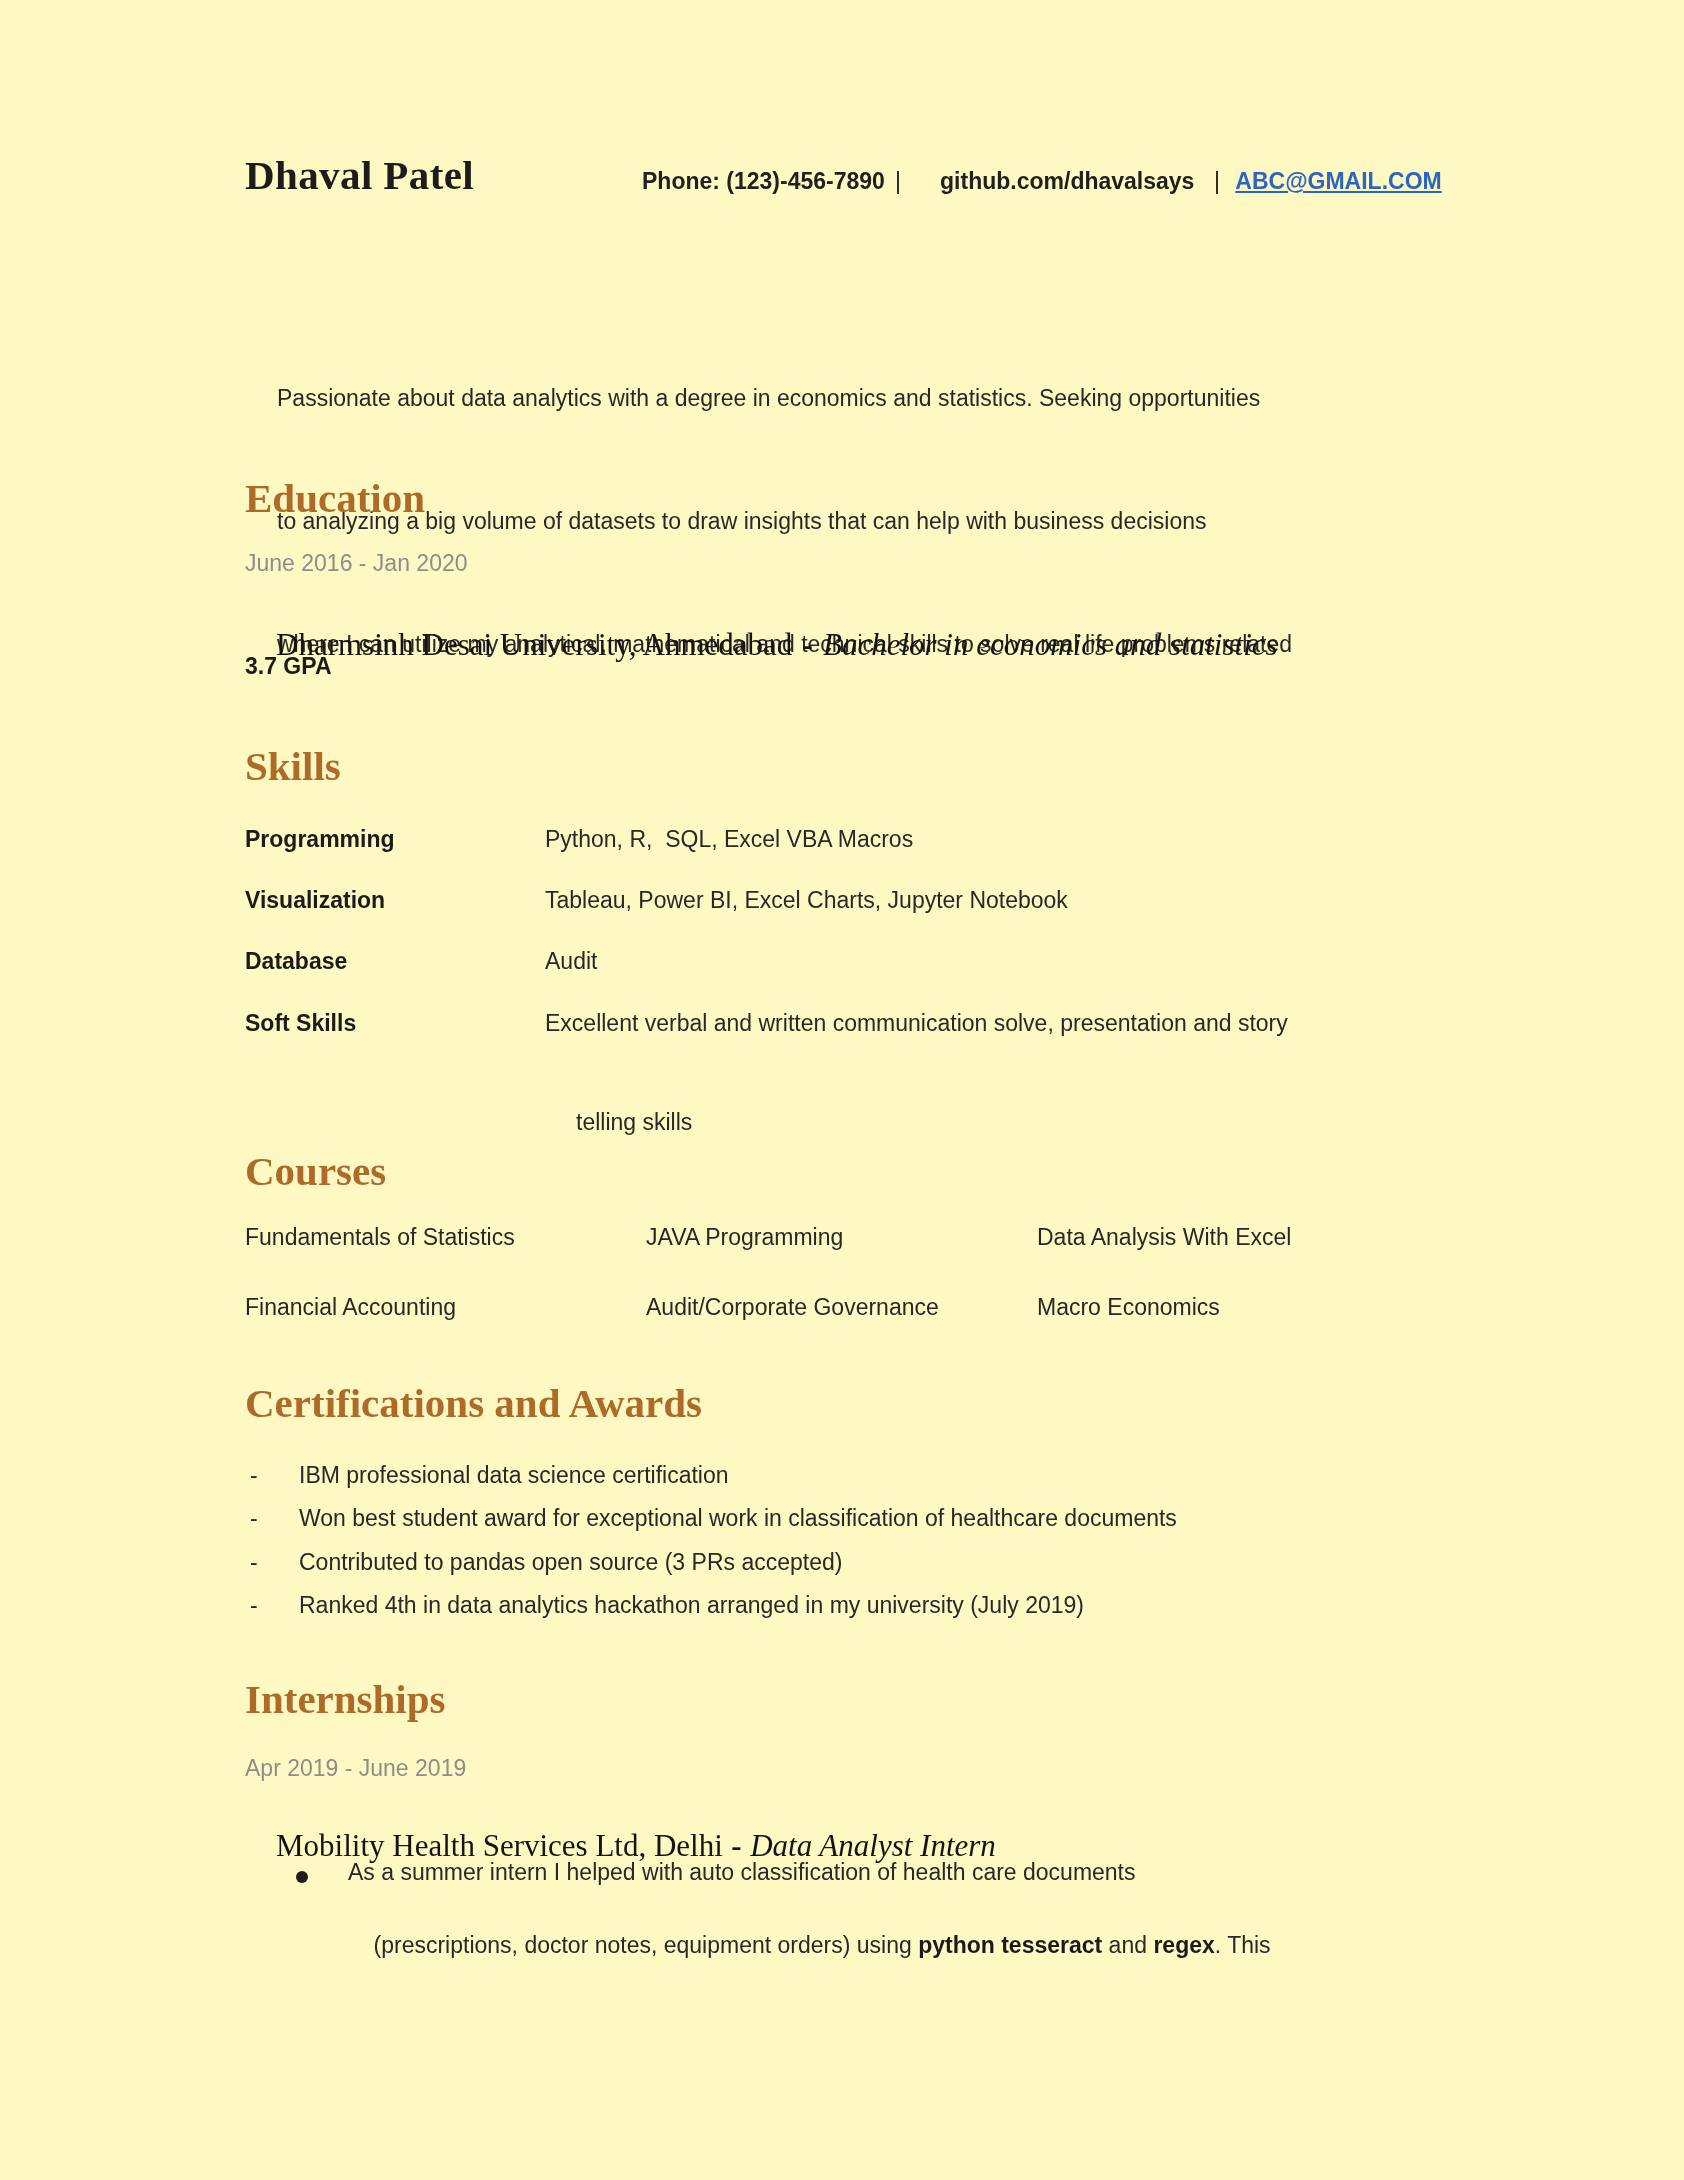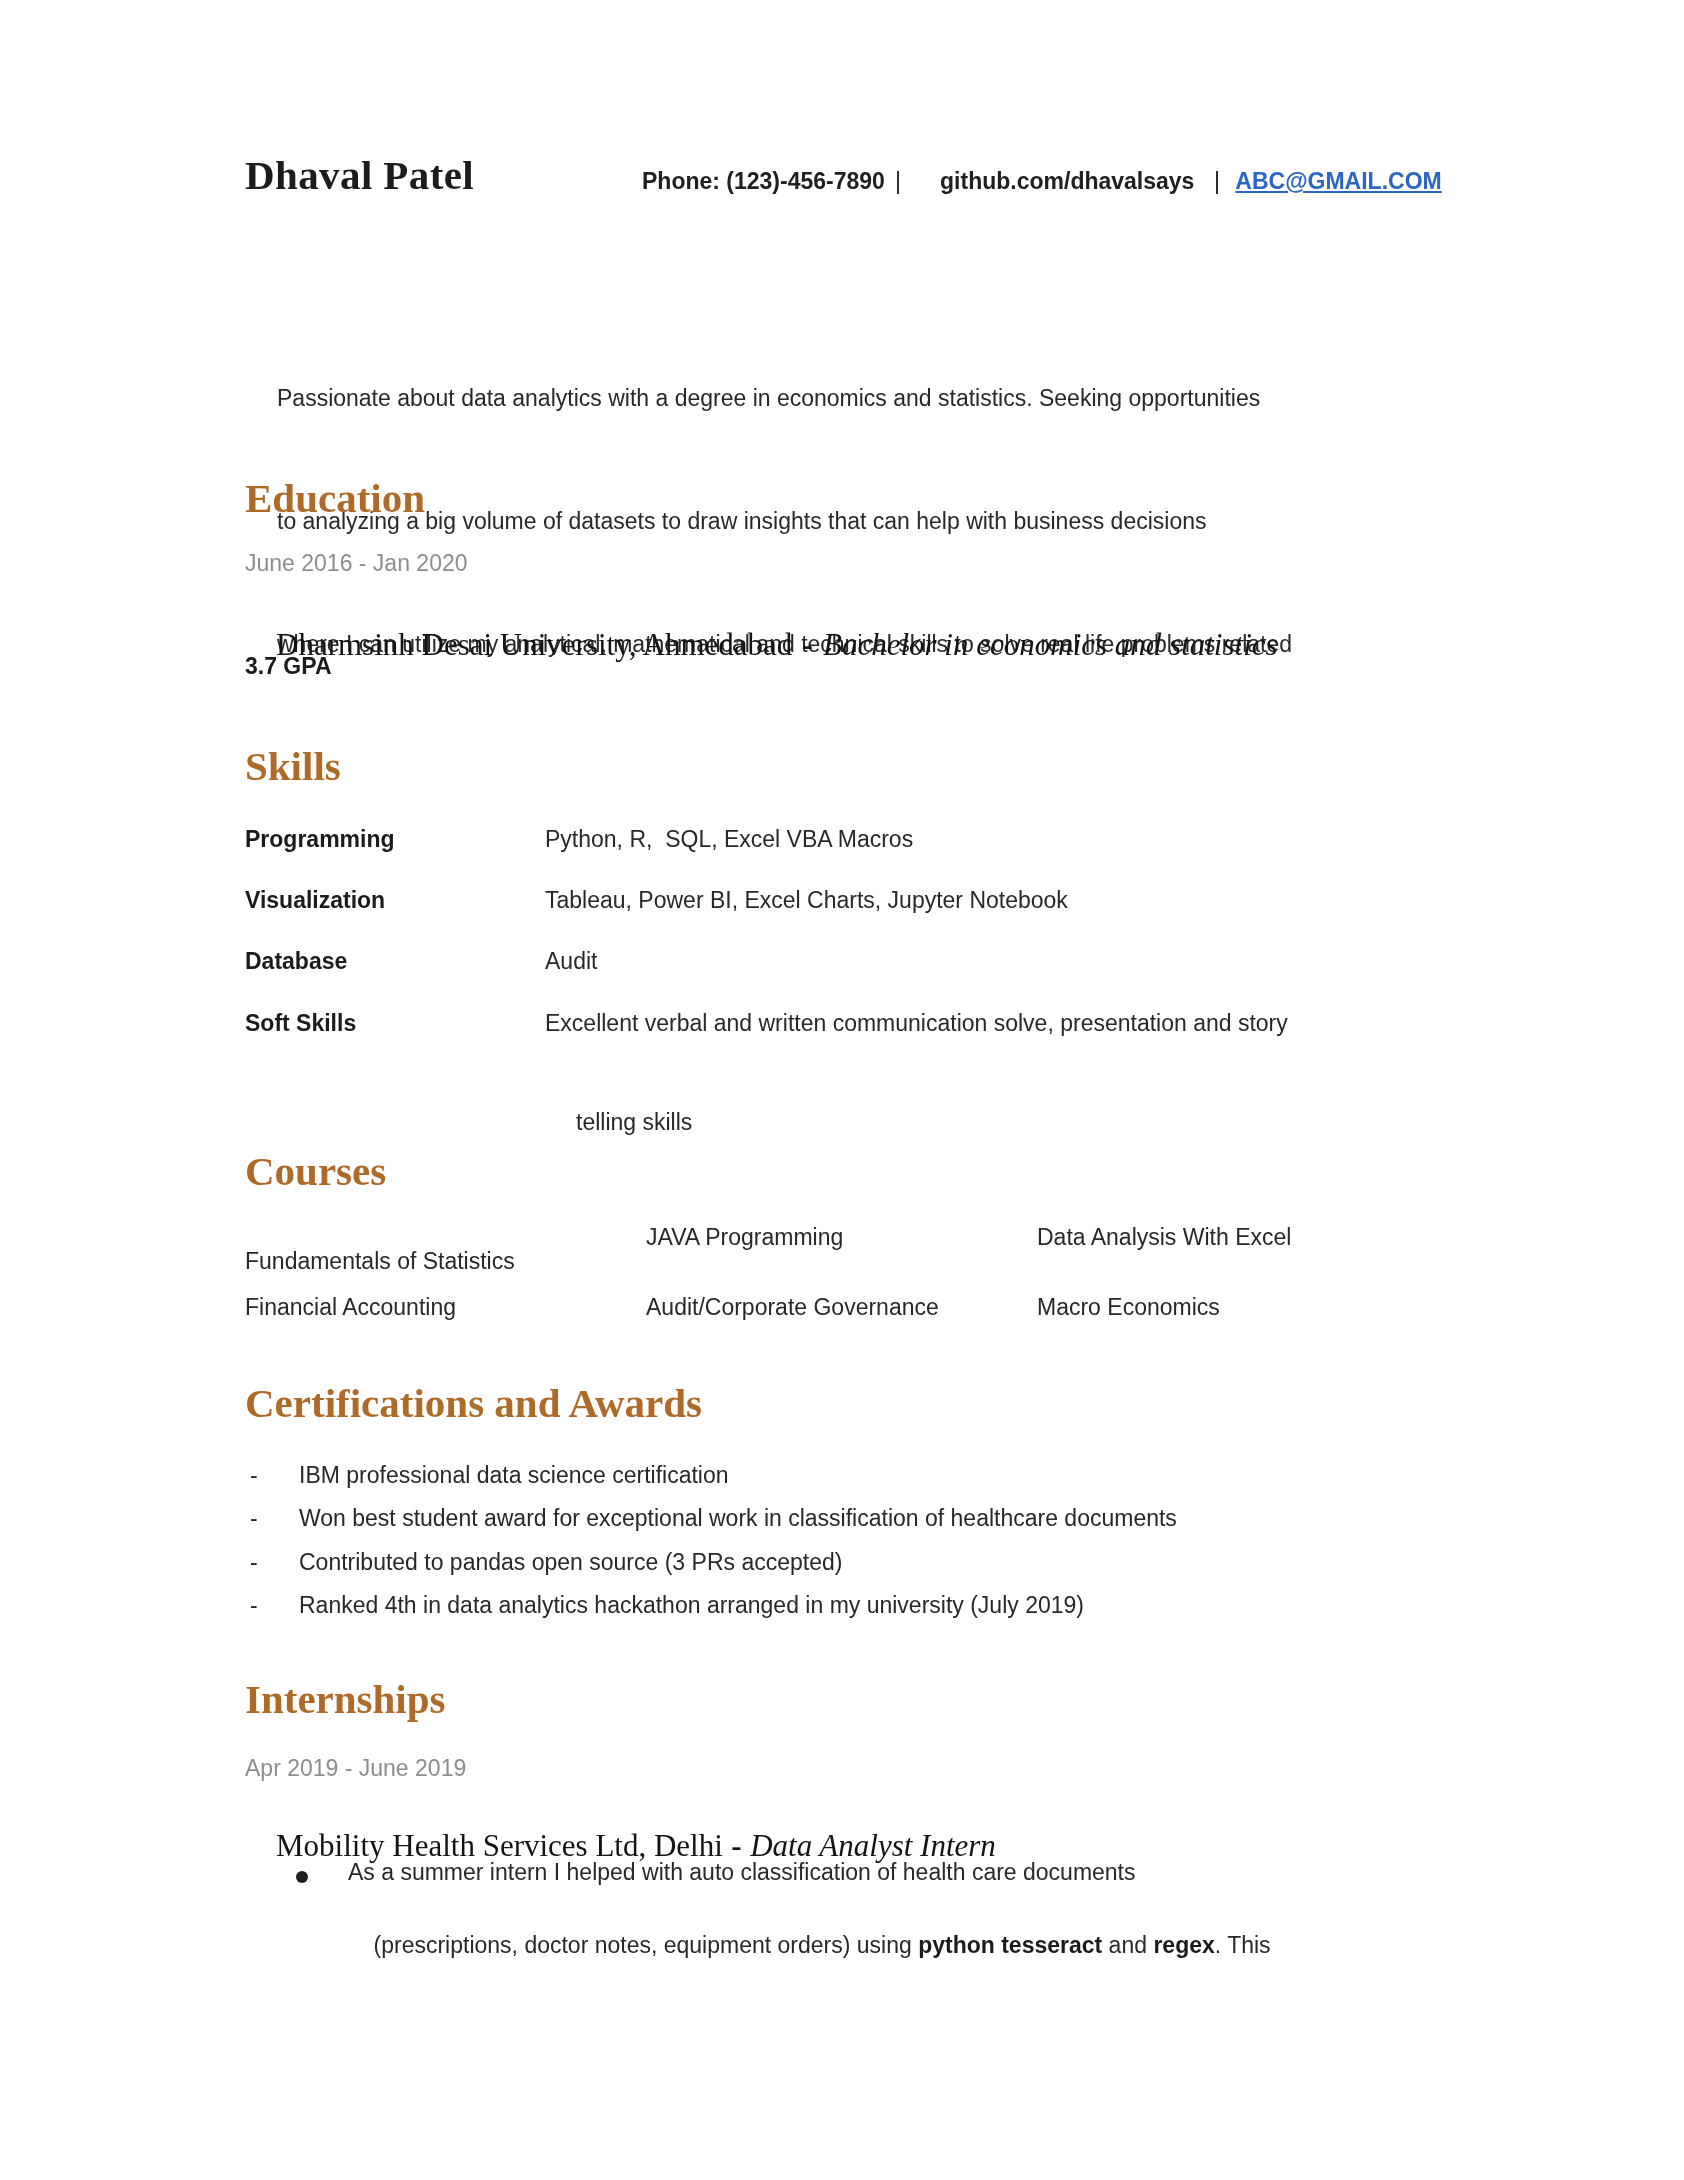--- a/index.html
+++ b/index.html
@@ -1,20 +1,20 @@
 <!DOCTYPE html>
 <html style="font-size:13.6px"><head>
 <meta charset="utf-8">
 <style>
   html,body{margin:0;padding:0;}
   body{background:#e8e8e8;}
   .page{
     position:relative;
     width:1685px;height:2181px;
-    background:#ffffff;
+    background:#fef9c3;
     overflow:hidden;
     font-family:"Liberation Sans",sans-serif;
     color:#282828;
   }
   .abs{position:absolute;white-space:pre;}
   
   .name{
     left:245px;top:151px;
     font-family:"Liberation Serif",serif;
     font-weight:700;font-size:41px;line-height:1.2;
@@ -103,21 +103,21 @@
 
   <div class="abs skill-label" style="top:947px;">Database</div>
   <div class="abs skill-value" style="top:947px;">Audit</div>
 
   <div class="abs skill-label" style="top:1009px;">Soft Skills</div>
   <div class="abs skill-value" style="top:1009px;">Excellent verbal and written communication solve, presentation and story</div>
   <div class="abs skill-value" style="top:1108px;margin-left:31px;">telling skills</div>
 
   <div class="abs heading" style="left:245px;top:1147px;">Courses</div>
 
-  <div class="abs course" style="left:245px;top:1223px;margin-top:24px;">Fundamentals of Statistics</div>
+  <div class="abs course" style="left:245px;top:1223px;">Fundamentals of Statistics</div>
   <div class="abs course" style="left:646px;top:1223px;">JAVA Programming</div>
   <div class="abs course" style="left:1037px;top:1223px;">Data Analysis With Excel</div>
   <div class="abs course" style="left:245px;top:1293px;">Financial Accounting</div>
   <div class="abs course" style="left:646px;top:1293px;">Audit/Corporate Governance</div>
   <div class="abs course" style="left:1037px;top:1293px;">Macro Economics</div>
 
   <div class="abs heading" style="left:245px;top:1379px;">Certifications and Awards</div>
 
   <div class="abs cert-row" style="top:1461px;">
     <span class="dash">-</span><span>IBM professional data science certification</span>

